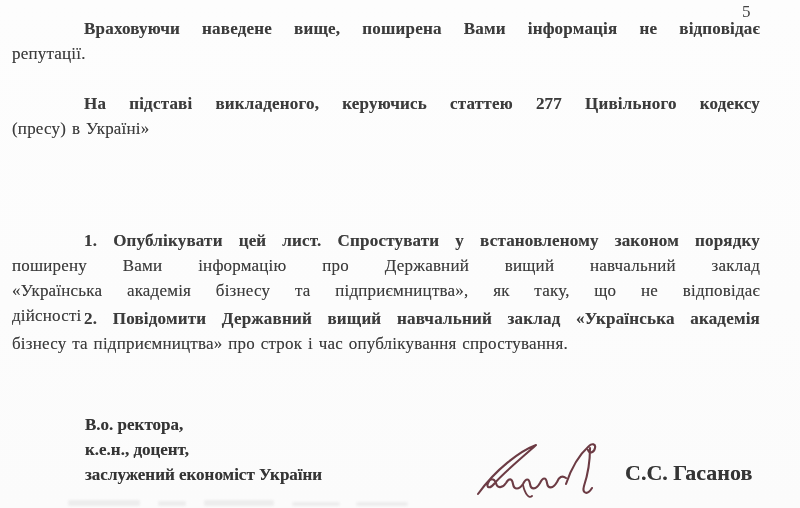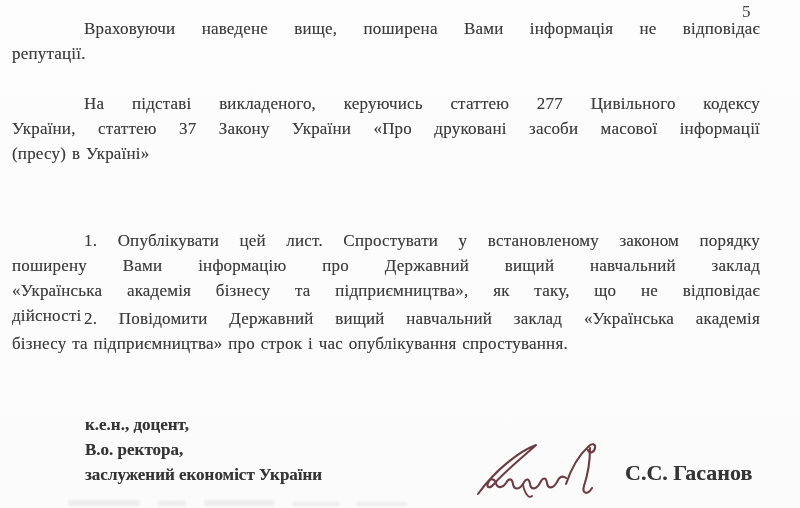--- a/index.html
+++ b/index.html
@@ -39,21 +39,21 @@
     word-spacing: 0.08em;
     letter-spacing: 0.2px;
     white-space: nowrap;
     color: #3c3c3c;
     text-shadow: 0 0 0.6px rgba(70,70,70,0.5);
   }
   .line.final {
     text-align: center;
     text-align-last: left;
   }
-  .line.indent { text-indent: 72px; }
+  .line.indent { text-indent: 72px; font-weight: bold; }
   .heading {
     position: absolute;
     left: 12px;
     width: 748px;
     top: 181px;
     text-align: center;
     font-weight: bold;
     font-size: 18px;
     letter-spacing: 0.5px;
     color: #333;
@@ -104,40 +104,39 @@
 
   <div class="page-number">5</div>
 
   <div class="textblock" style="top:16px">
     <div class="line indent">Враховуючи наведене вище, поширена Вами інформація не відповідає</div>
     <div class="line final">репутації.</div>
   </div>
 
   <div class="textblock" style="top:91px">
     <div class="line indent">На підставі викладеного, керуючись статтею 277 Цивільного кодексу</div>
-    <div class="line">України, статтею 37 Закону України «Про друковані засоби масової інформації</div>
     <div class="line final">(пресу) в Україні»</div>
   </div>
 
 
   <div class="textblock" style="top:228px">
     <div class="line indent">1. Опублікувати цей лист. Спростувати у встановленому законом порядку</div>
     <div class="line">поширену Вами інформацію про Державний вищий навчальний заклад</div>
     <div class="line">«Українська академія бізнесу та підприємництва», як таку, що не відповідає</div>
     <div class="line final">дійсності</div>
   </div>
 
   <div class="textblock" style="top:306px">
     <div class="line indent">2. Повідомити Державний вищий навчальний заклад «Українська академія</div>
     <div class="line final">бізнесу та підприємництва» про строк і час опублікування спростування.</div>
   </div>
 
   <div class="sig-titles">
+    <div class="sig-title-line">В.о. ректора,</div>
     <div class="sig-title-line">к.е.н., доцент,</div>
-    <div class="sig-title-line">В.о. ректора,</div>
     <div class="sig-title-line">заслужений економіст України</div>
   </div>
 
   <svg class="signature-svg" viewBox="0 0 170 102">
     <g fill="none" stroke-linecap="round" stroke-linejoin="round" opacity="0.9">
       <path stroke-width="2.1" d="M16,88 C34,63 58,45 74,39 C62,50 40,68 32,78 C28,83 24,82 26,77 C28,72 32,72 34,77 C35,82 40,83 44,77 C47,72 50,72 51,78 C52,84 57,84 61,78 C64,72 67,72 68,78 C69,84 74,84 78,77 C81,71 84,71 85,77 C86,83 91,83 95,76 C97,71 100,69 104,72" stroke="#5d2731"></path>
       <path stroke-width="1.8" d="M61,79 C63,88 67,93 70,90" stroke="#5d2731"></path>
       <path stroke-width="2.1" d="M104,78 C110,60 118,48 127,40 C130,37 134,38 133,42 C132,47 127,48 126,44" stroke="#5d2731"></path>
       <path stroke-width="2.1" d="M128,42 C128,55 126,68 122,80 C120,87 125,90 130,82" stroke="#5d2731"></path>
     </g>

